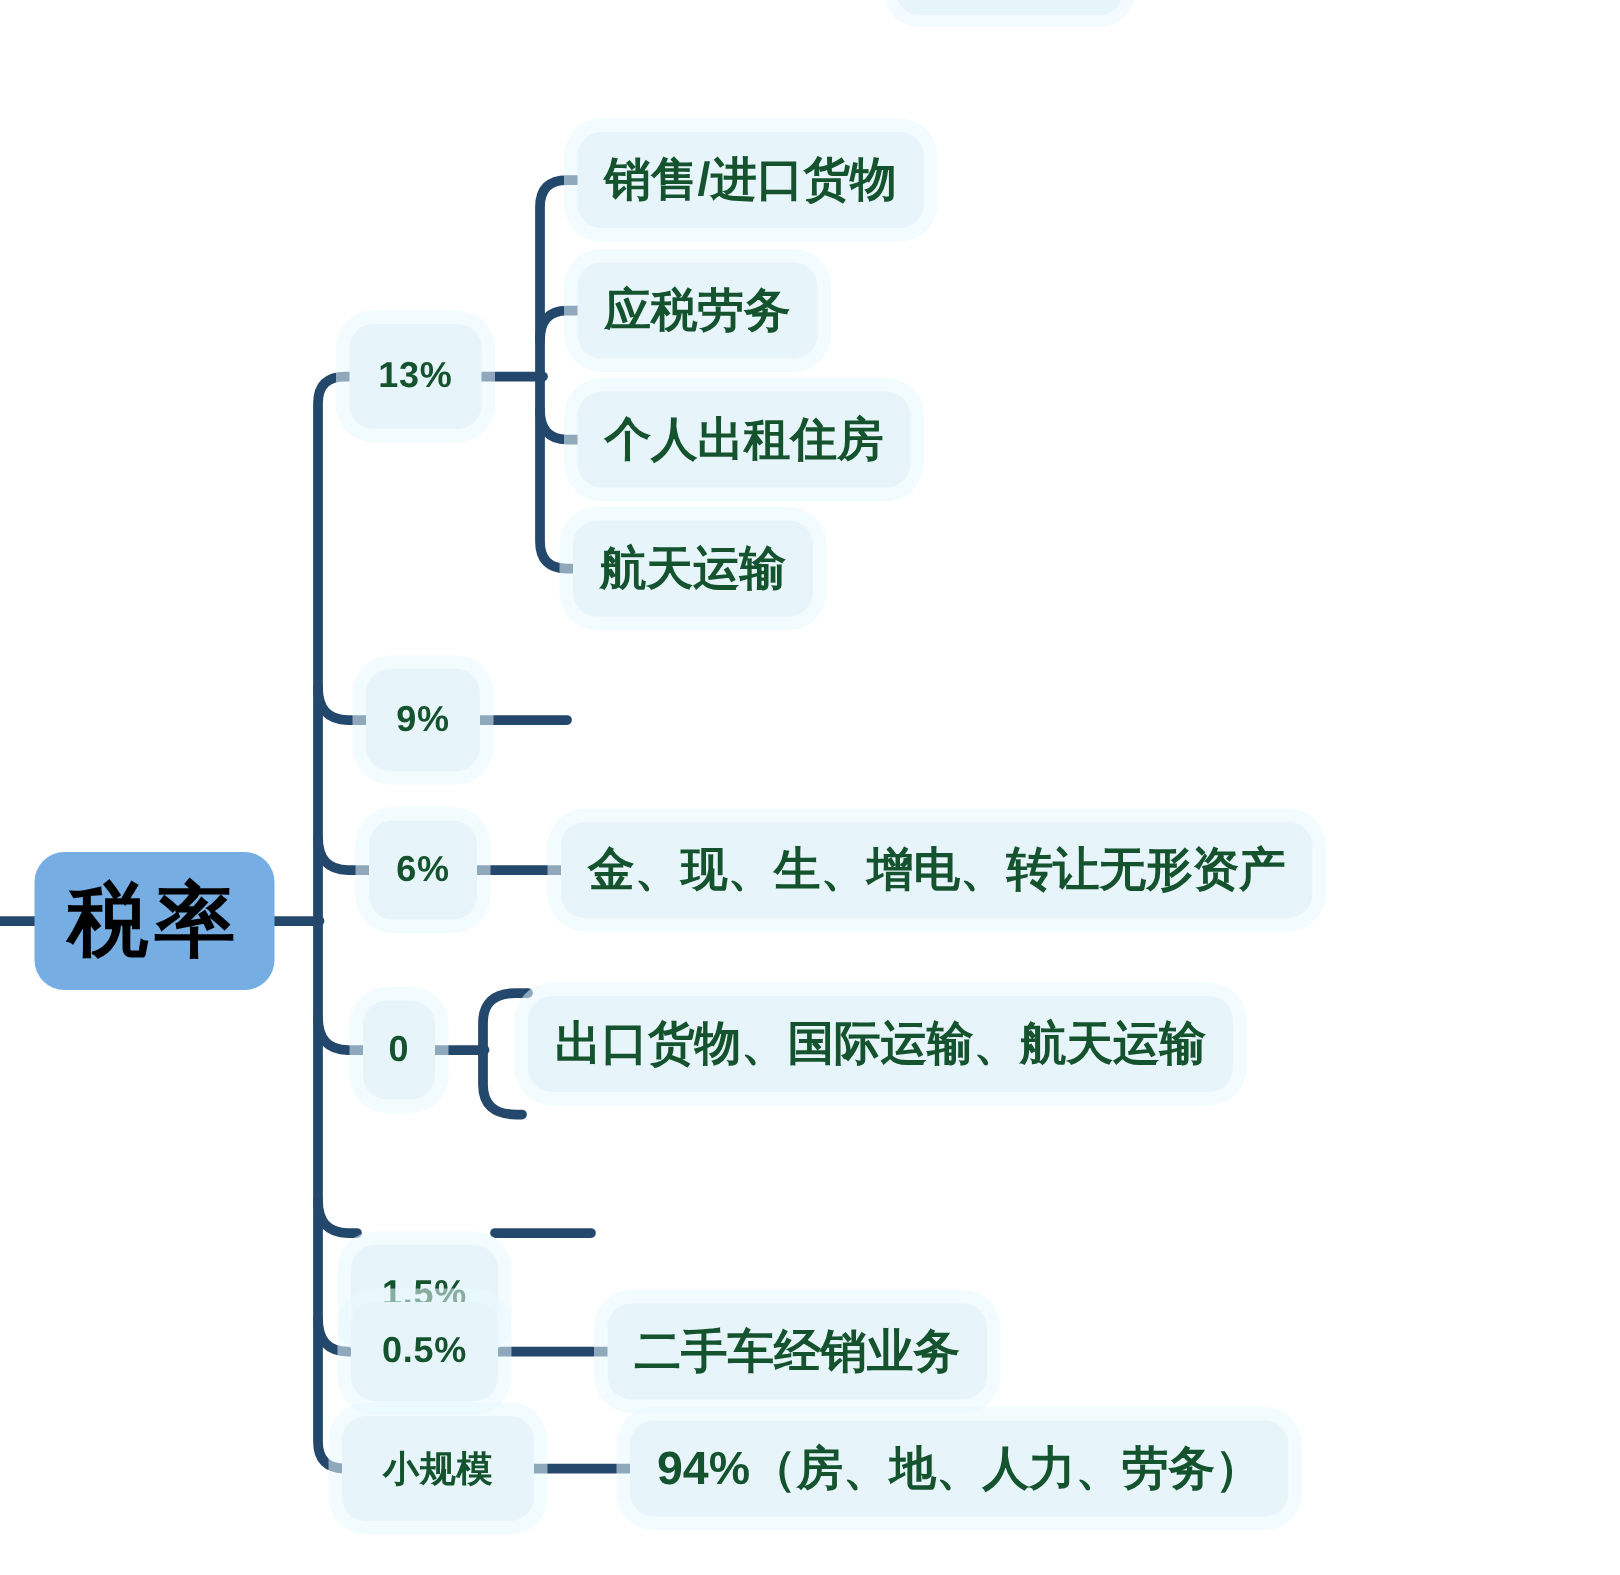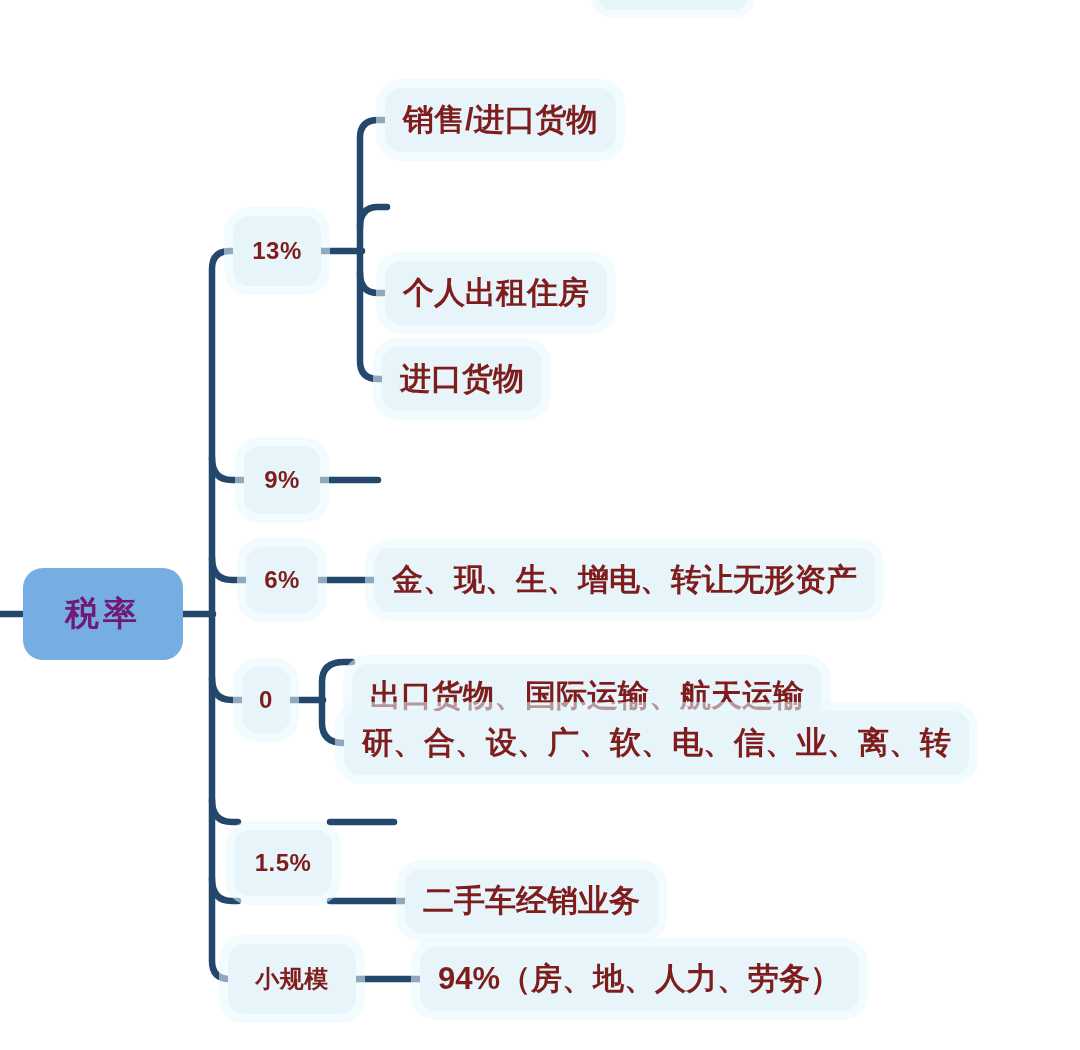--- a/index.html
+++ b/index.html
@@ -15,21 +15,21 @@
     position: absolute;
     left: 0; top: 0;
     width: 1080px; height: 1050px;
   }
   .node {
     position: absolute;
     box-sizing: border-box;
     display: flex;
     align-items: center;
     background: #E7F5FB;
-    color: #7f1d1d;
+    color: #14532d;
     font-weight: 700;
     border-radius: 16px;
     white-space: nowrap;
     box-shadow: 0 0 0 9px rgba(232, 247, 253, 0.55);
   }
   .rate {
     font-size: 24px;
     justify-content: center;
     letter-spacing: 0.5px;
   }
@@ -40,24 +40,24 @@
     line-height: 38px;
   }
   .leaf.wrap2 {
     white-space: normal;
     width: 684px;
     height: 98px;
     padding: 0 26px;
     line-height: 41px;
   }
   .root {
-    font-size: 34px;
+    font-size: 54px;
     justify-content: center;
     background: #76AEE4;
-    color: #701a75;
+    color: #000000;
     border-radius: 20px;
     letter-spacing: 4px;
     box-shadow: none;
   }
   .clipped-top {
     position: absolute;
     left: 598px;
     top: -24px;
     width: 150px;
     height: 34px;
@@ -105,28 +105,29 @@
 
   <div class="clipped-top"></div>
 
   <div class="node root" style="left:23px; top:568px; width:160px; height:92px;">税率</div>
 
   <div class="node rate" style="left:233px; top:216px; width:88px; height:70px;">13%</div>
   <div class="node rate" style="left:244px; top:446px; width:76px; height:68px;">9%</div>
   <div class="node rate" style="left:246px; top:547px; width:72px; height:66px;">6%</div>
   <div class="node rate" style="left:242px; top:667px; width:48px; height:66px;">0</div>
   <div class="node rate" style="left:234px; top:830px; width:98px; height:66px;text-align:center;">1.5%</div>
+  <div class="node rate" style="left:234px; top:868px; width:98px; height:66px;">0.5%</div>
   <div class="node rate" style="left:228px; top:944px; width:128px; height:70px;">小规模</div>
 
   <div class="node leaf" style="left:385px; top:88px;">销售/进口货物</div>
+  <div class="node leaf" style="left:385px; top:175px;">应税劳务</div>
   <div class="node leaf" style="left:385px; top:261px;">个人出租住房</div>
-  <div class="node leaf" style="left:382px; top:347px;">进口货物</div>
+  <div class="node leaf" style="left:382px; top:347px;">航天运输</div>
 
 
   <div class="node leaf" style="left:374px; top:548px;">金、现、生、增电、转让无形资产</div>
 
   <div class="node leaf" style="left:352px; top:664px;">出口货物、国际运输、航天运输</div>
-  <div class="node leaf" style="left:344px; top:711px;">研、合、设、广、软、电、信、业、离、转</div>
 
   <div class="node leaf" style="left:405px; top:869px;">二手车经销业务</div>
   <div class="node leaf" style="left:420px; top:947px;">94%（房、地、人力、劳务）</div>
 
 </div>
 
 </body></html>

